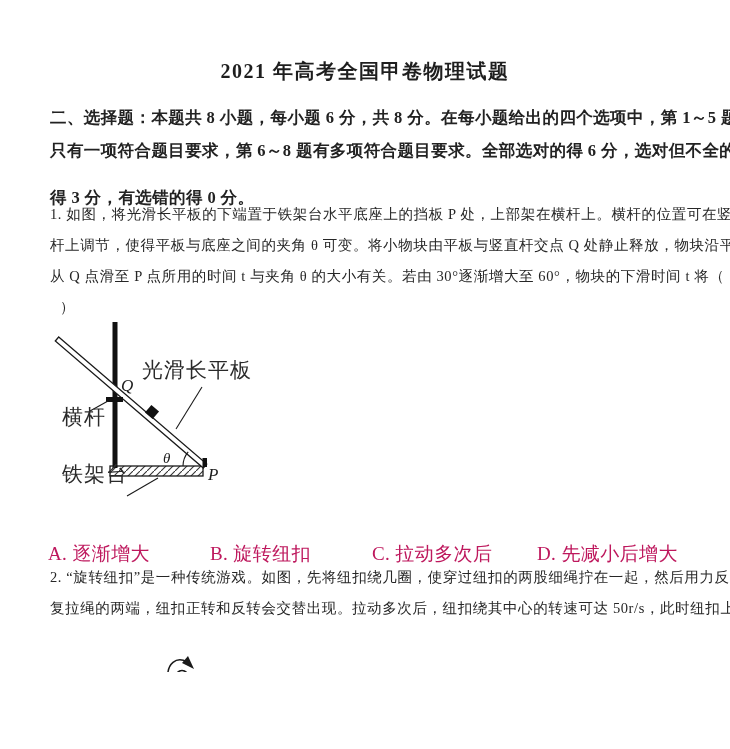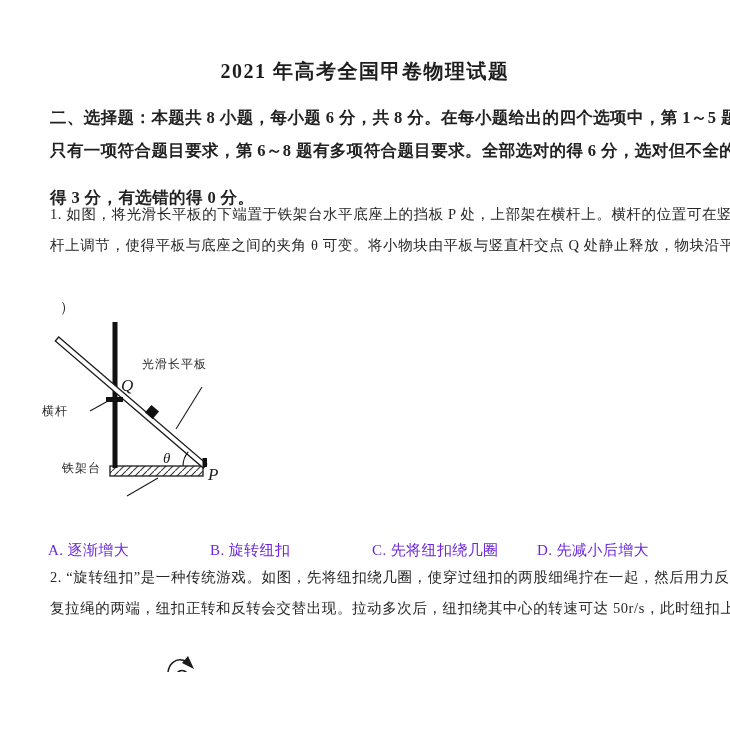--- a/index.html
+++ b/index.html
@@ -13,43 +13,44 @@
     left:0; top:58px; width:730px; text-align:center;
     font-size:20px; font-weight:bold; letter-spacing:1.5px; color:#1e1e1e;
   }
   .sec-line {
     left:50px; font-size:16.5px; font-weight:bold; letter-spacing:0.4px; color:#222;
   }
   .q-line {
     left:50px; font-size:14.5px; letter-spacing:0.6px; color:#262626;
   }
   .opt {
-    top:541px; font-size:15px; letter-spacing:0.4px; color:#6d28d9;
+    top:541px; font-size:19px; letter-spacing:0.4px; color:#be185d;
   }
-  .dlabel { font-size:12px; color:#2a2a2a; letter-spacing:1px; }
+  .dlabel { font-size:21px; color:#2a2a2a; letter-spacing:1px; }
   .cut-mark { position:absolute; height:3px; background:#c7c7cb; border-radius:1px; opacity:.85; }
   svg { position:absolute; overflow:visible; }
   svg text.letter {
     font-family:"Liberation Serif","DejaVu Serif",serif;
     font-style:italic; fill:#1c1c1c;
   }
 </style>
 </head>
 <body>
 
 <div class="page">
 
   <div class="abs doc-title">2021 年高考全国甲卷物理试题</div>
 
   <div class="abs sec-line" style="top:107px">二、选择题：本题共 8 小题，每小题 6 分，共 8 分。在每小题给出的四个选项中，第 1～5 题</div>
   <div class="abs sec-line" style="top:140px">只有一项符合题目要求，第 6～8 题有多项符合题目要求。全部选对的得 6 分，选对但不全的</div>
   <div class="abs sec-line" style="top:187px">得 3 分，有选错的得 0 分。</div>
 
   <div class="abs q-line" style="top:205px">1. 如图，将光滑长平板的下端置于铁架台水平底座上的挡板 P 处，上部架在横杆上。横杆的位置可在竖直</div>
   <div class="abs q-line" style="top:236px">杆上调节，使得平板与底座之间的夹角 θ 可变。将小物块由平板与竖直杆交点 Q 处静止释放，物块沿平板</div>
+  <div class="abs q-line" style="top:267px">从 Q 点滑至 P 点所用的时间 t 与夹角 θ 的大小有关。若由 30°逐渐增大至 60°，物块的下滑时间 t 将（</div>
   <div class="abs q-line" style="top:298px;left:60px">）</div>
 
   <svg style="left:0;top:310px" width="300" height="215" viewBox="0 0 300 215">
     <defs>
       <pattern id="hatch" width="7" height="7" patternUnits="userSpaceOnUse">
         <path d="M0,7 L7,0" stroke="#333" stroke-width="1.1" fill="none"></path>
       </pattern>
     </defs>
 
     <g>
@@ -72,26 +73,26 @@
     <line x1="202" y1="77" x2="176" y2="119" stroke="#1a1a1a" stroke-width="1.1"></line>
     <line x1="90" y1="101" x2="108" y2="91" stroke="#1a1a1a" stroke-width="1.1"></line>
     <line x1="127" y1="186" x2="158" y2="168" stroke="#1a1a1a" stroke-width="1.1"></line>
 
     <text class="letter" x="121" y="81" font-size="17">Q</text>
     <text class="letter" x="208" y="170" font-size="17">P</text>
     <text class="letter" x="163" y="153" font-size="15">θ</text>
   </svg>
 
   <div class="abs dlabel" style="left:142px;top:356px">光滑长平板</div>
-  <div class="abs dlabel" style="left:42px;top:403px">横杆</div>
+  <div class="abs dlabel" style="left:62px;top:403px">横杆</div>
   <div class="abs dlabel" style="left:62px;top:460px">铁架台</div>
 
   <div class="abs opt" style="left:48px">A. 逐渐增大</div>
   <div class="abs opt" style="left:210px">B. 旋转纽扣</div>
-  <div class="abs opt" style="left:372px">C. 先将纽扣绕几圈</div>
+  <div class="abs opt" style="left:372px">C. 拉动多次后</div>
   <div class="abs opt" style="left:537px">D. 先减小后增大</div>
 
   <div class="abs q-line" style="top:568px">2. “旋转纽扣”是一种传统游戏。如图，先将纽扣绕几圈，使穿过纽扣的两股细绳拧在一起，然后用力反</div>
   <div class="abs q-line" style="top:599px">复拉绳的两端，纽扣正转和反转会交替出现。拉动多次后，纽扣绕其中心的转速可达 50r/s，此时纽扣上距</div>
 
   <svg style="left:0;top:650px" width="365" height="95" viewBox="0 0 365 95">
     <g stroke="#1a1a1a" stroke-width="1.4" fill="none">
 
       <line x1="62" y1="52" x2="84" y2="52"></line>
       <polygon points="47,52 63,47.5 63,56.5" fill="#1a1a1a" stroke="none"></polygon>

